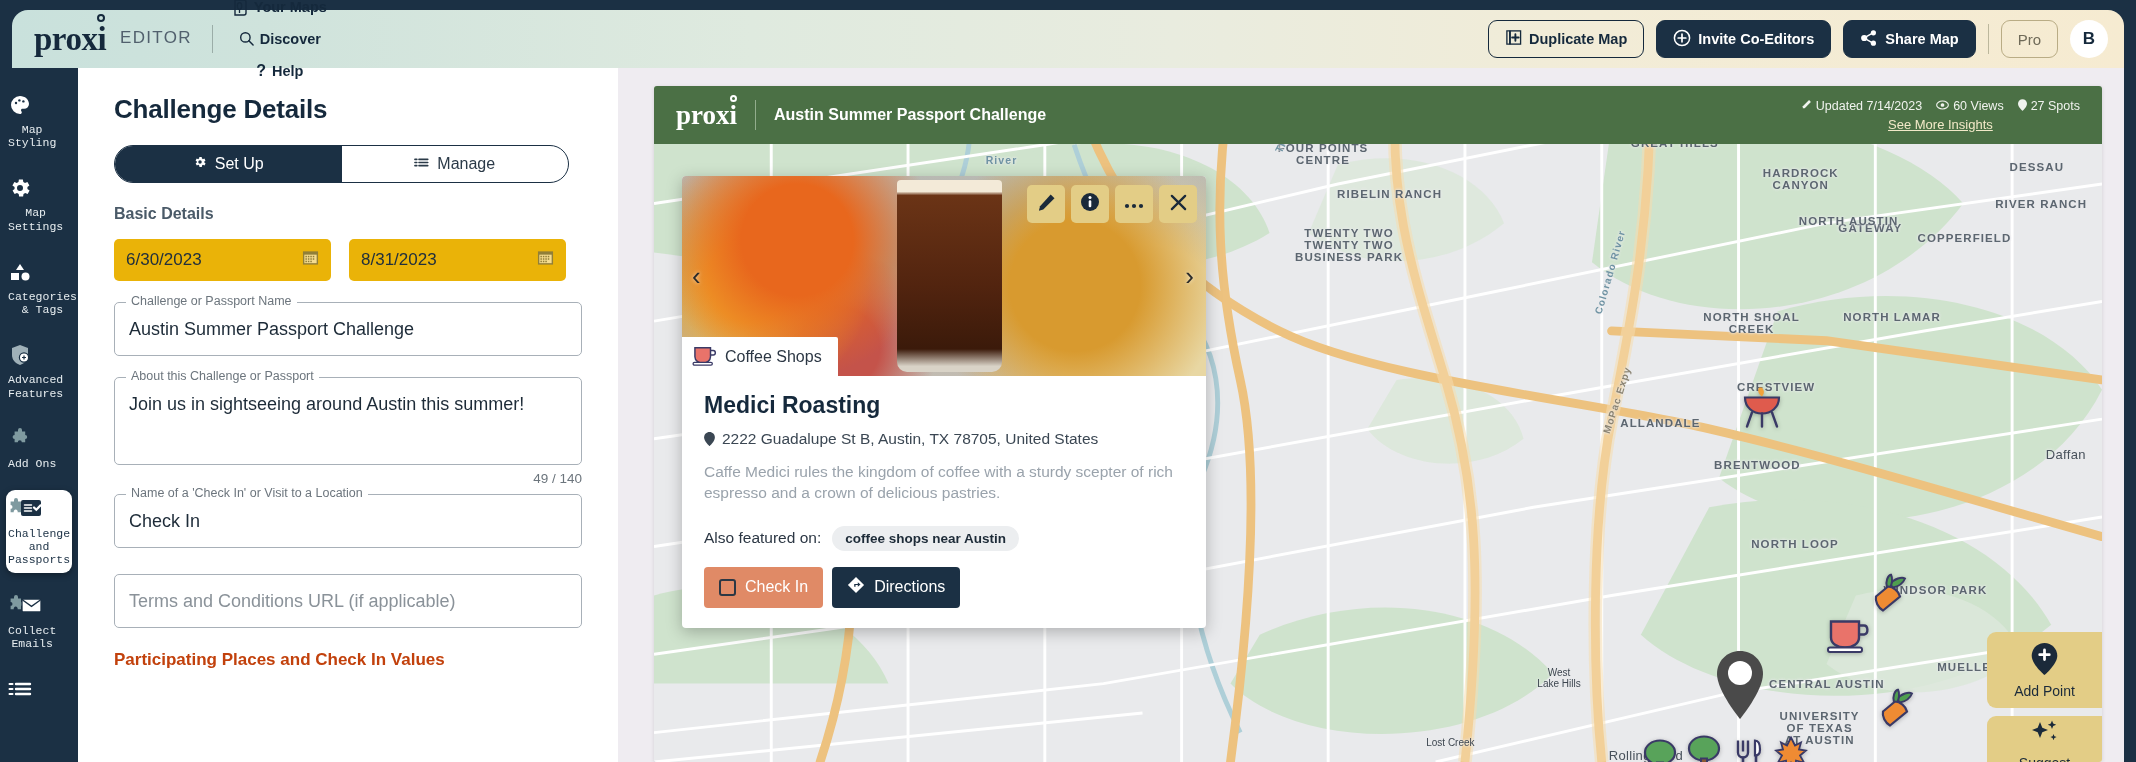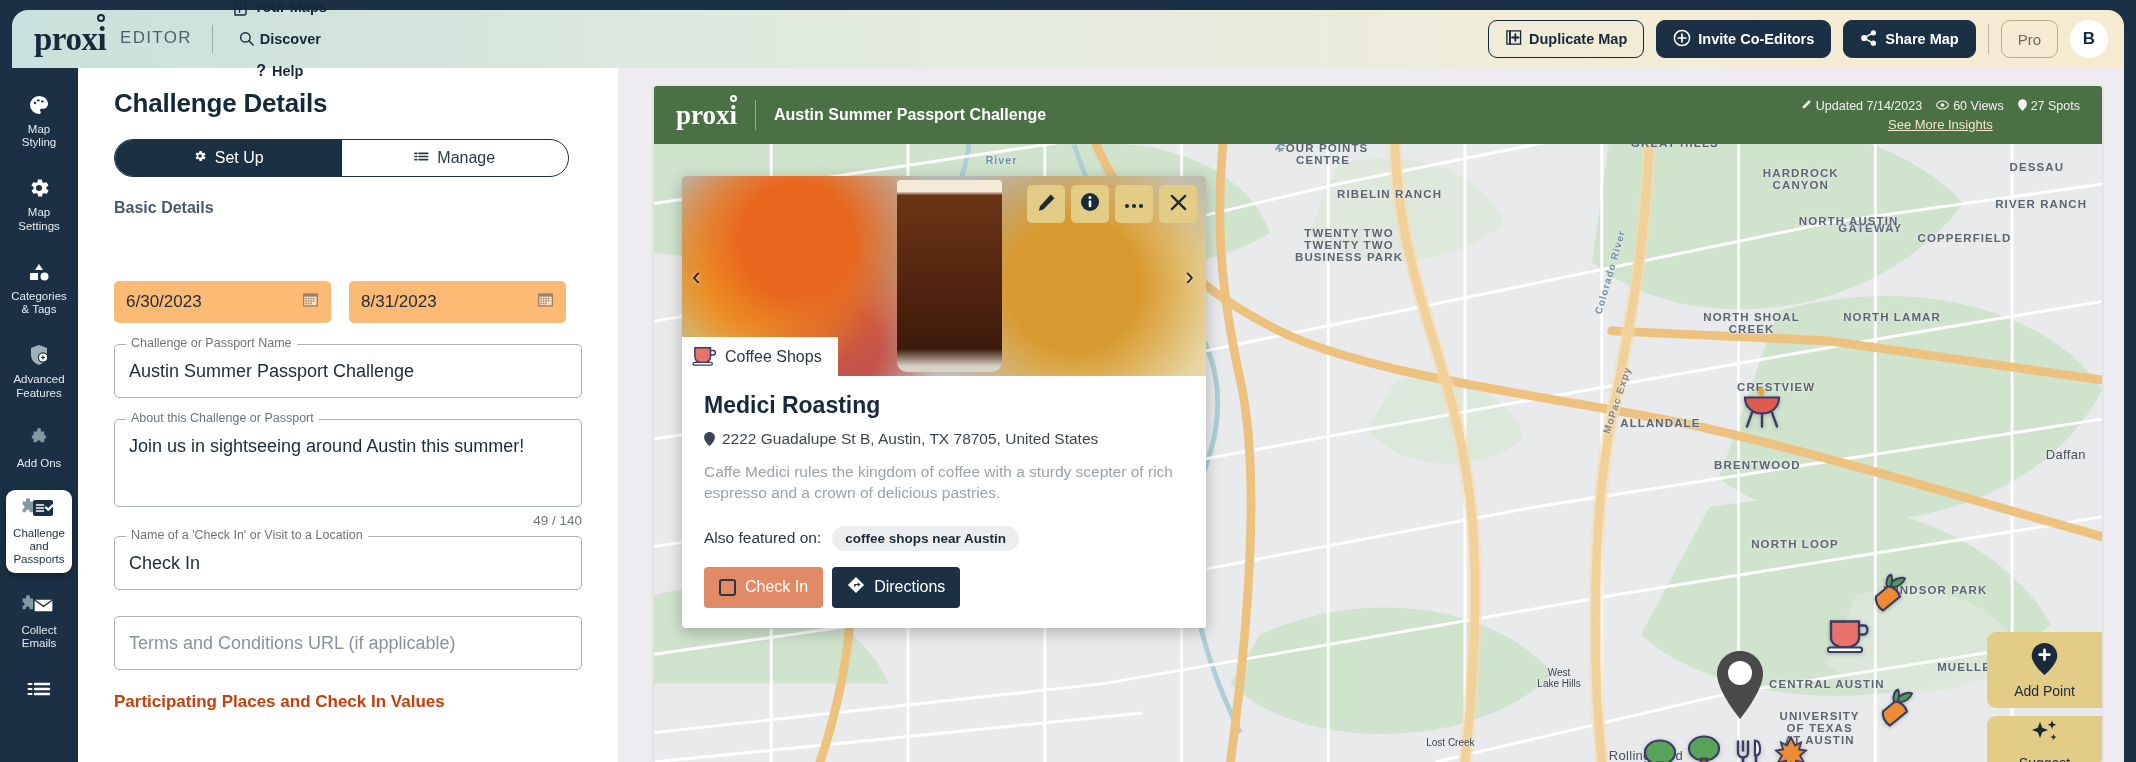--- a/index.html
+++ b/index.html
@@ -74,58 +74,58 @@
 
   
   .rail {
     position: absolute; left: 0; top: 68px; width: 78px; bottom: 0;
     background: #1b3044;
     display: flex; flex-direction: column; align-items: center;
     padding-top: 18px; z-index: 30;
   }
   .rail-item {
     width: 66px; margin-bottom: 14px;
-    display: flex; flex-direction: column; align-items: center;
-    cursor: pointer; padding: 6px 2px; border-radius: 9px;
+    display: flex; flex-direction: column; align-items: flex-start;
+    cursor: pointer; padding: 6px 2px; border-radius: 9px; font-family: Liberation Mono, monospace;
   }
   .rail-item .rail-label {
     margin-top: 5px; font-size: 11.5px; line-height: 1.15;
     color: #e6ecef; text-align: center; font-weight: 400;
   }
   .rail-item.active {
     background: #ffffff; box-shadow: 0 2px 6px rgba(0,0,0,.35);
   }
   .rail-item.active .rail-label { color: #1b3044; }
   .rail-icon { height: 26px; display:flex; align-items:center; justify-content:center;}
 
   
   .panel {
     position: absolute; left: 78px; top: 68px; width: 540px; bottom: 0;
     background: #ffffff; overflow: hidden; z-index: 20;
-    padding: 20px 36px 0 36px;
+    padding: 26px 36px 0 36px;
   }
   .panel-title { font-size: 26px; font-weight: 700; color: #15293c; letter-spacing: -0.2px; }
   .segmented {
     margin-top: 20px; height: 38px; width: 455px;
     border: 1.5px solid #1b3044; border-radius: 19px; overflow: hidden;
     display: flex;
   }
   .seg {
     flex: 1; display: flex; align-items: center; justify-content: center;
     gap: 8px; font-size: 16px; cursor: pointer; color: #2b3a48;
   }
   .seg.on { background: #1b3044; color: #ffffff; }
   .section-label {
     margin-top: 22px; font-size: 16px; font-weight: 700; color: #4a5a68;
   }
   .date-row { display: flex; gap: 18px; margin-top: 16px; }
   .date-field {
-    width: 217px; height: 42px; background: #fdba74; border-radius: 5px;
+    width: 217px; height: 42px; background: #eab308; border-radius: 5px;
     display: flex; align-items: center; padding: 0 12px;
-    font-size: 17px; color: #22303c; cursor: pointer; margin-top: 48px;
+    font-size: 17px; color: #22303c; cursor: pointer;
   }
   .date-field .cal { margin-left: auto; opacity: .55; }
 
   .field {
     position: relative; margin-top: 21px;
     border: 1.2px solid #a8b0b8; border-radius: 5px;
     padding: 13px 14px; background: #fff;
   }
   .field-legend {
     position: absolute; top: -9px; left: 11px; padding: 0 5px;

